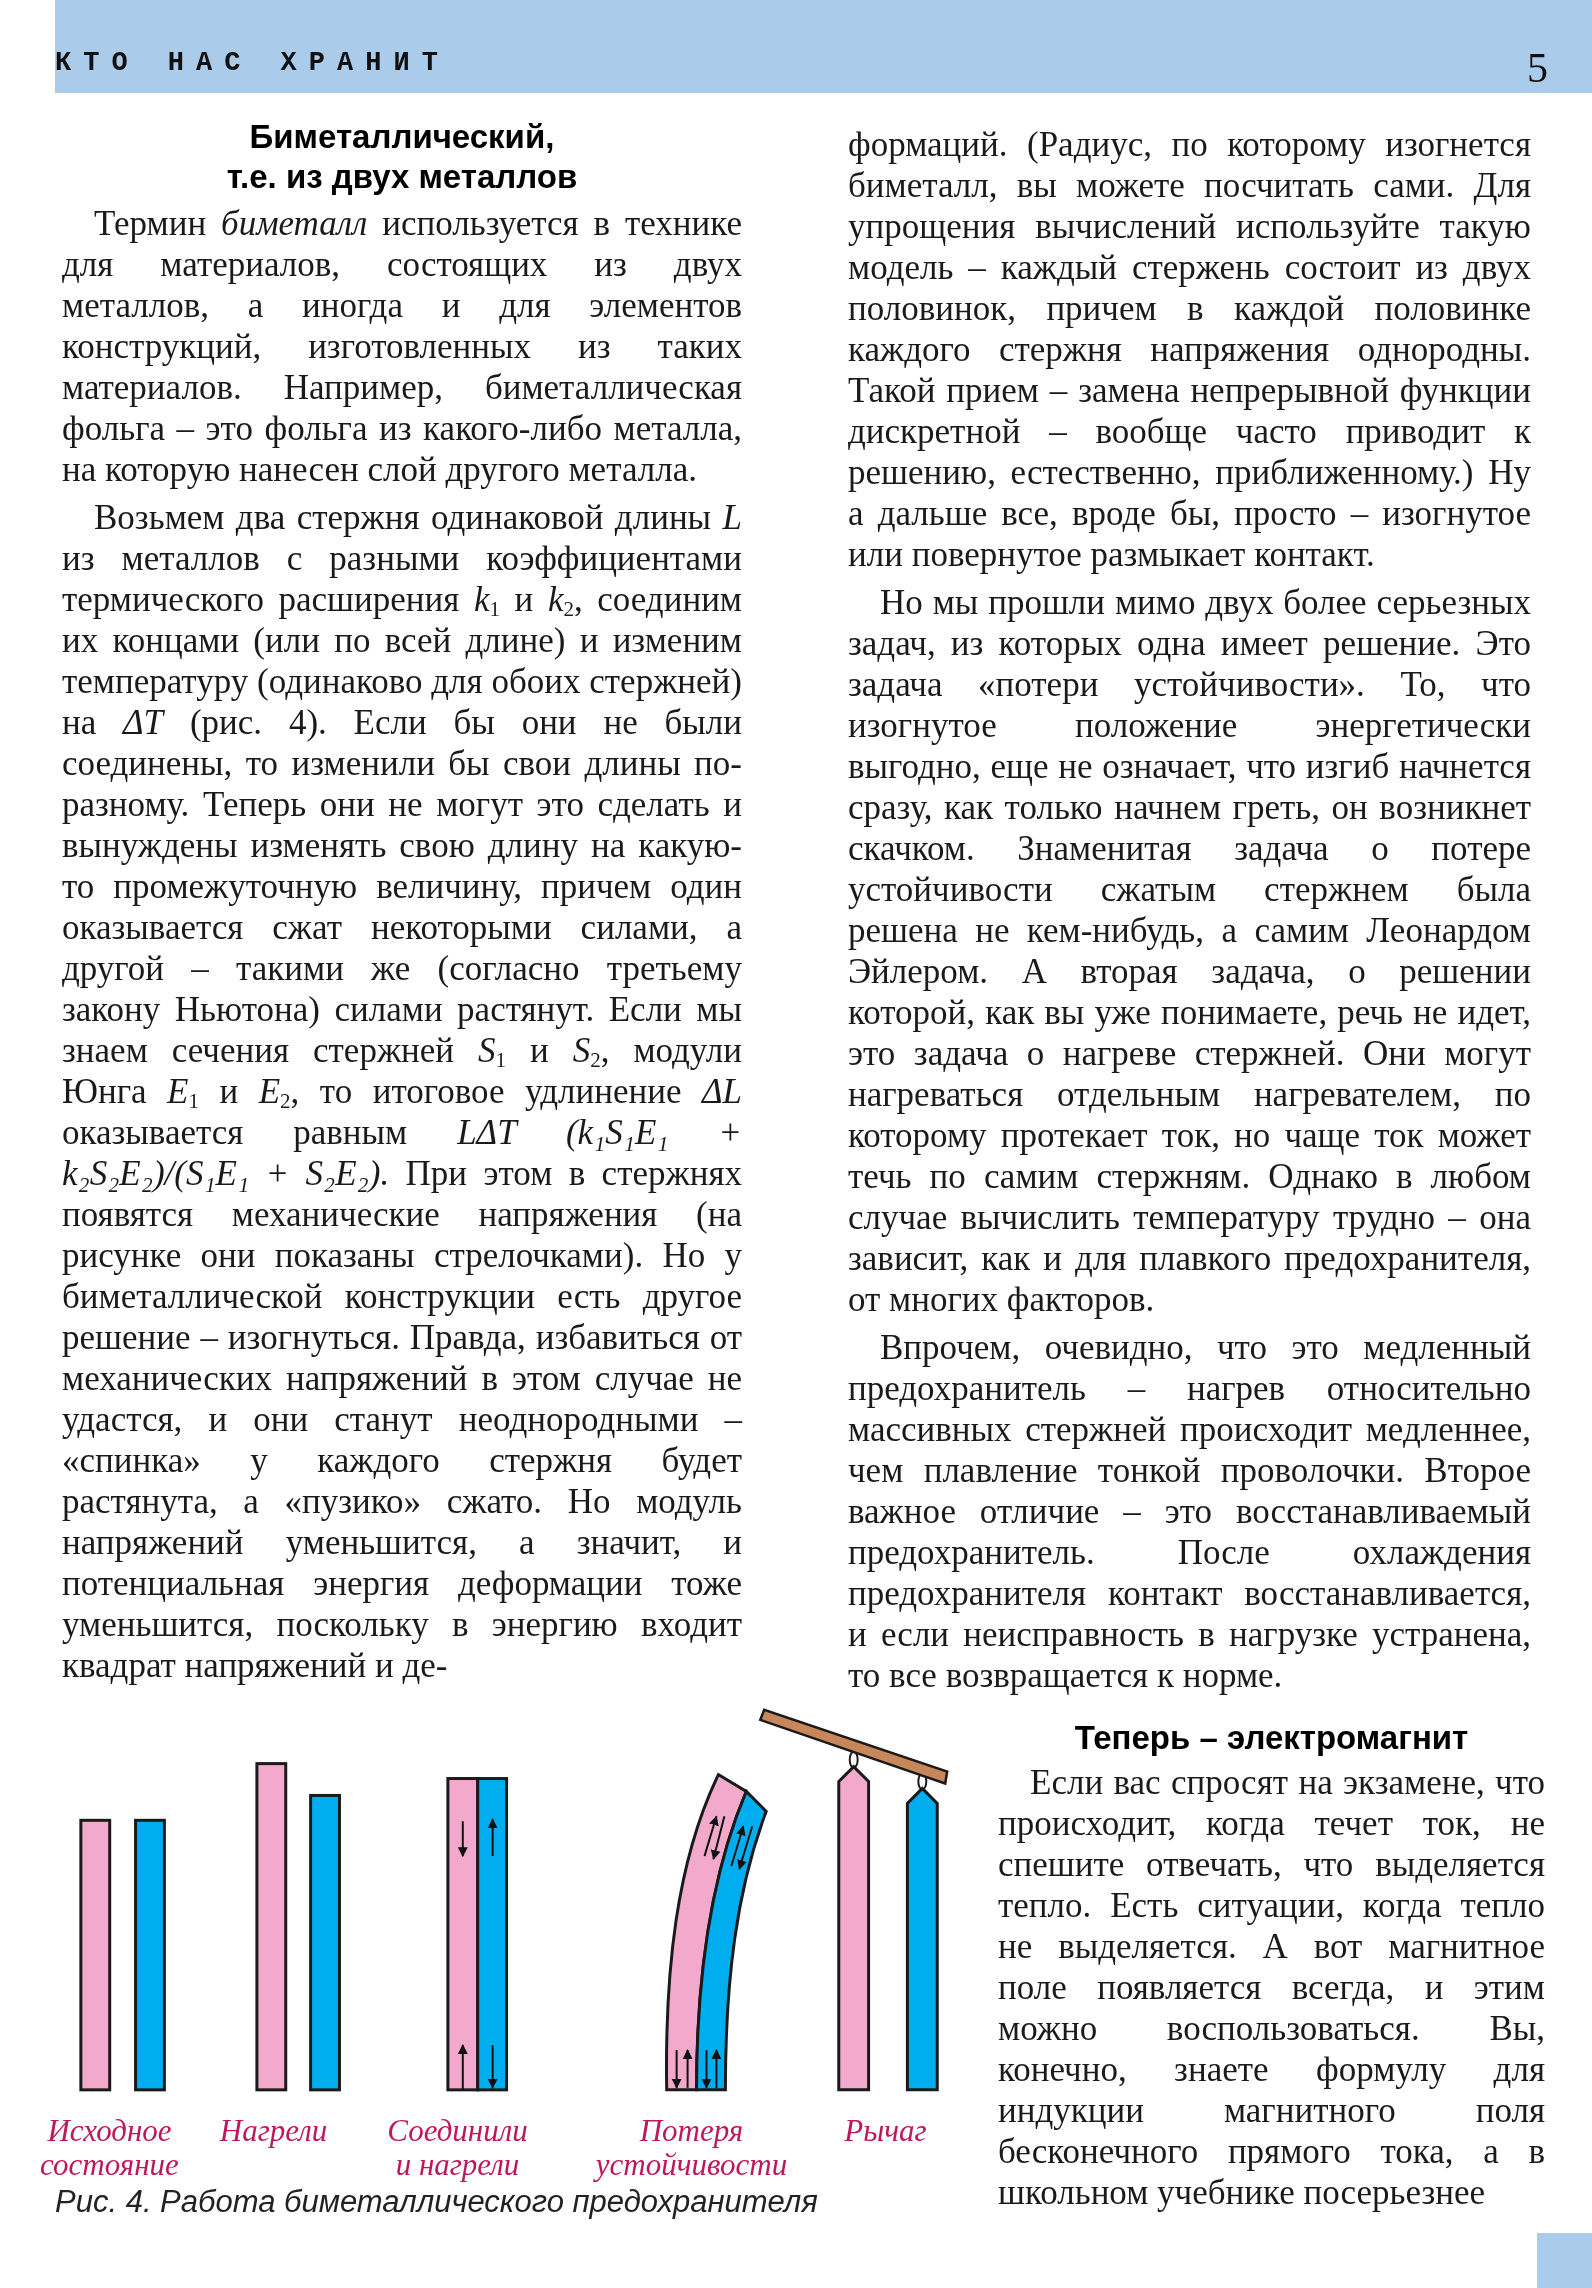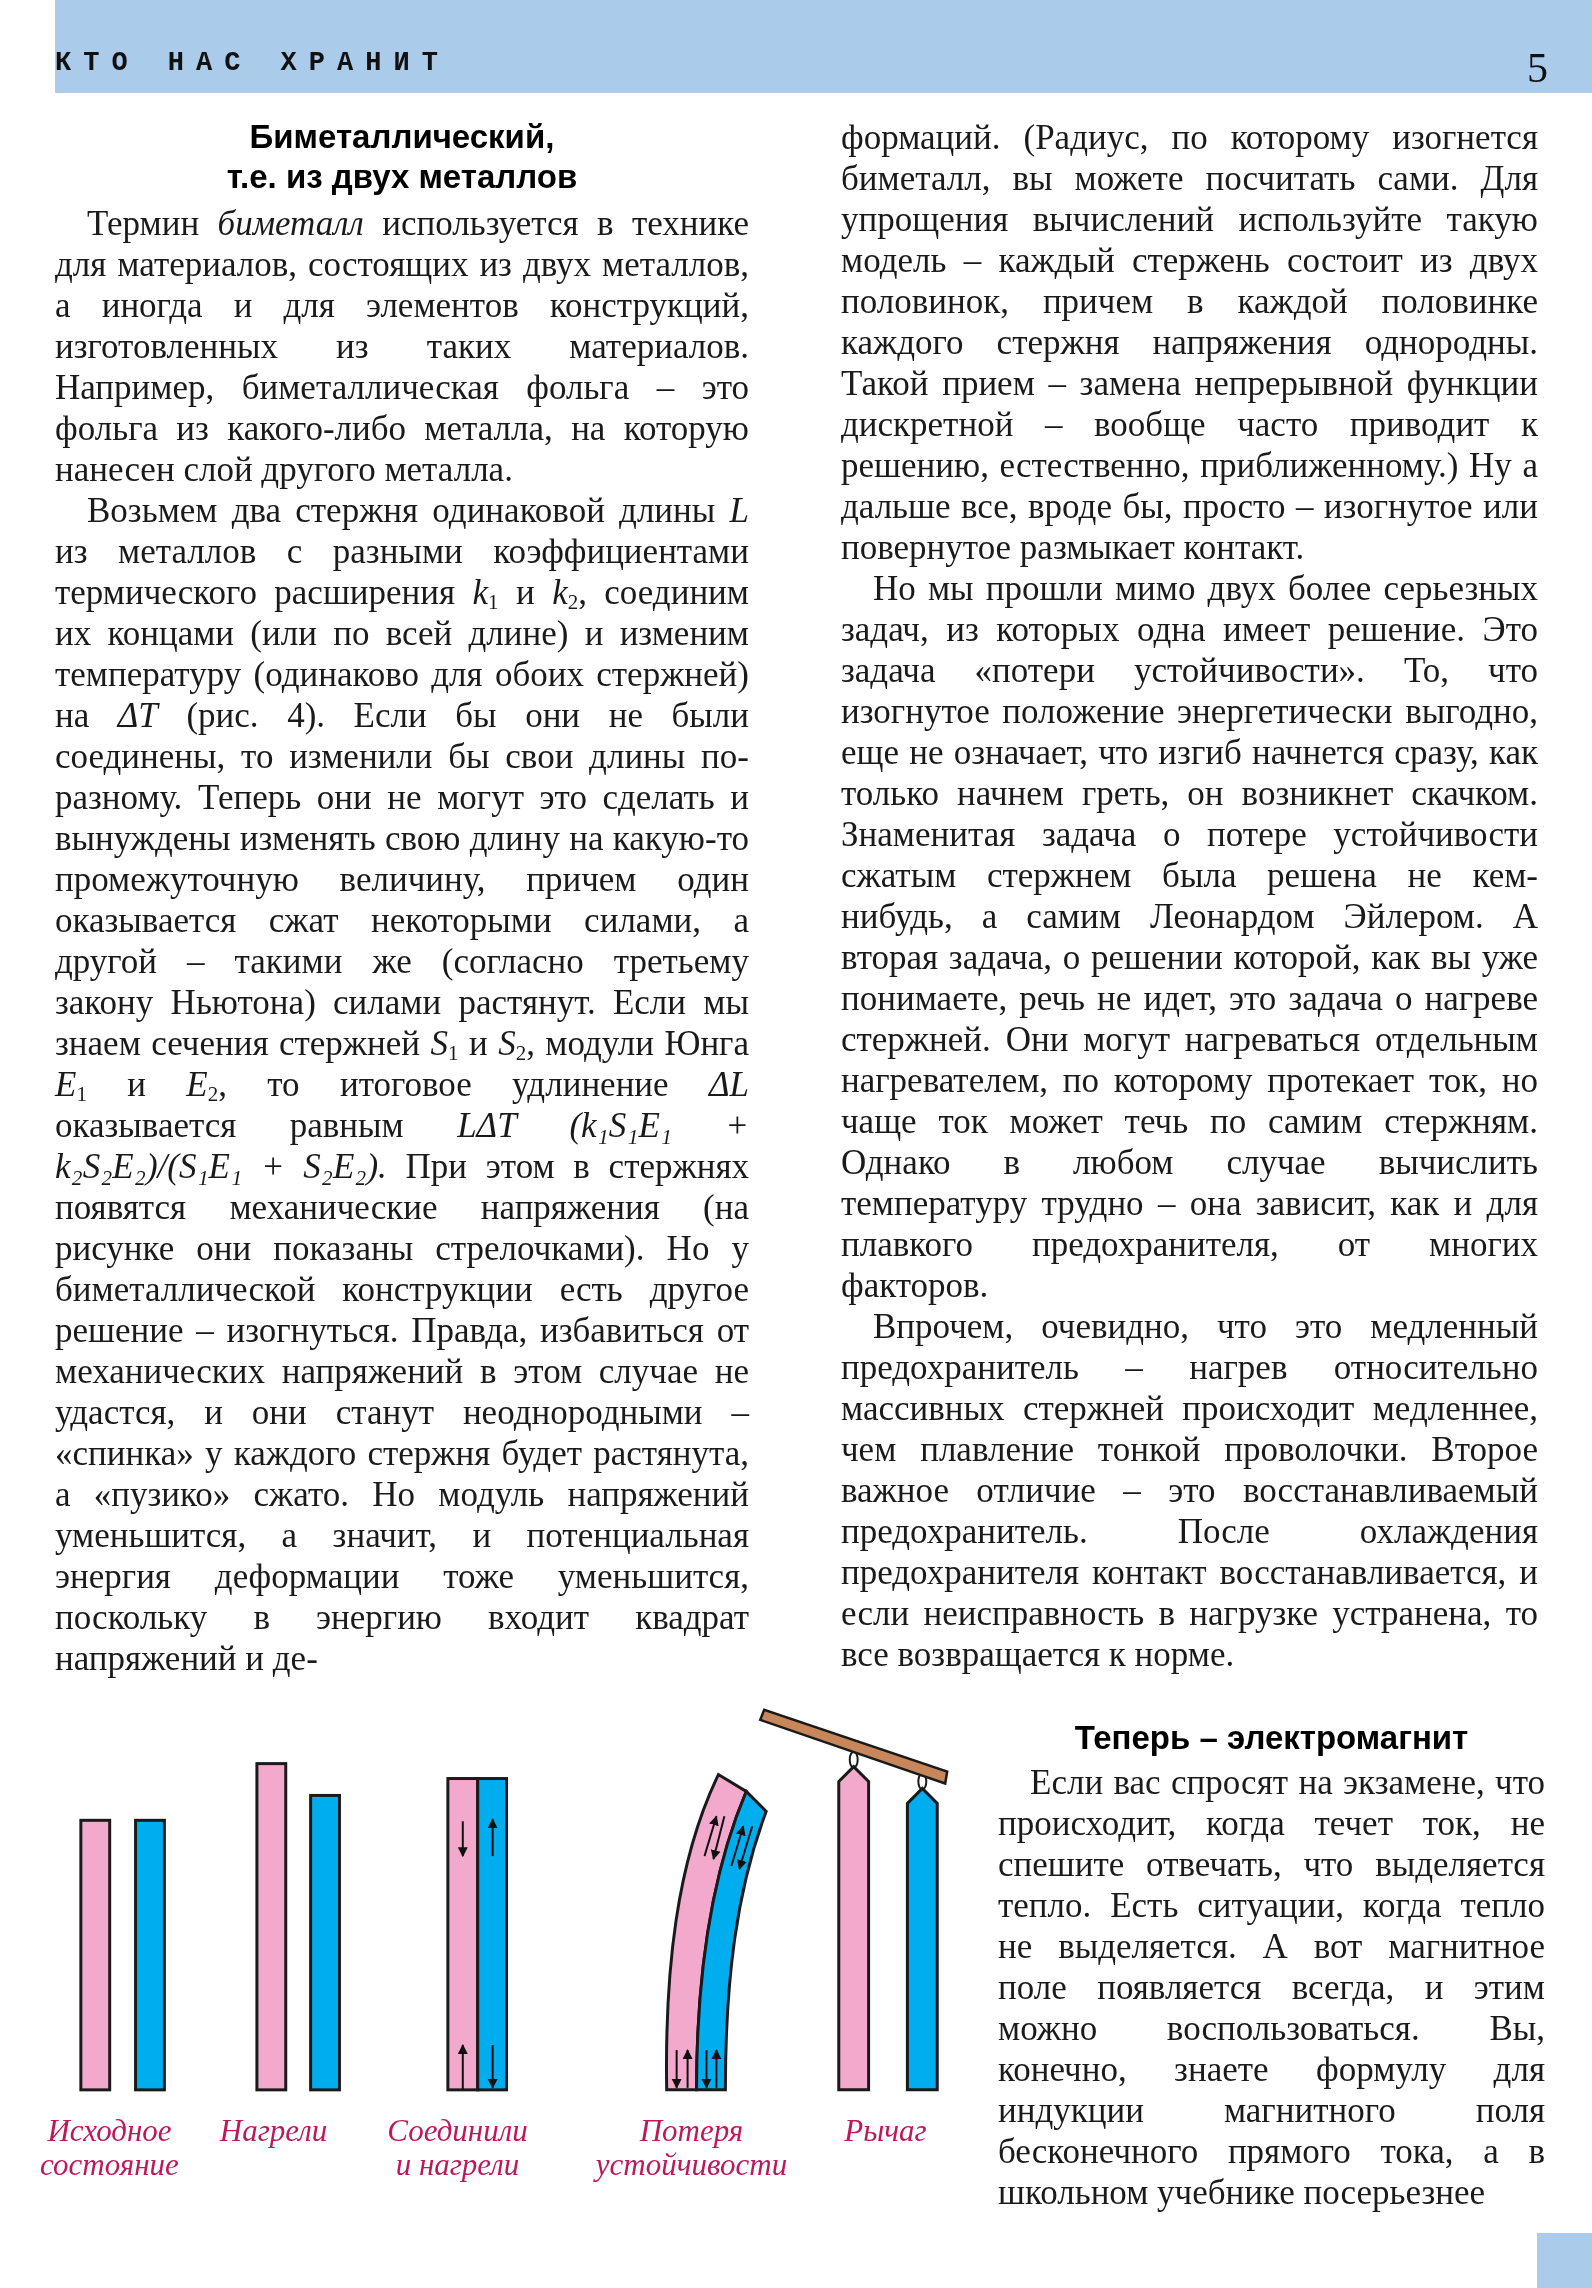--- a/index.html
+++ b/index.html
@@ -5,21 +5,21 @@
   html, body { margin:0; padding:0; background:#ffffff; }
   body { width:1592px; height:2289px; position:relative; overflow:hidden;
          font-family:"Liberation Serif","DejaVu Serif",serif; color:#1a1a1a; }
   .header-bar { position:absolute; left:55px; top:0; width:1537px; height:93px; background:#abcbea; }
   .running-title { position:absolute; left:0; width:1537px; top:48px; text-align:left;
         font-family:Liberation Mono, monospace; font-weight:bold; font-size:27px; letter-spacing:12px; color:#111; }
   .page-number { position:absolute; right:44px; top:44px; font-size:42px; font-family:"Liberation Serif",serif; color:#111; }
   .col { position:absolute; top:117px; font-size:35px; line-height:41px; text-align:justify; }
   .col-left { left:55px; width:694px; }
   .col-right { left:841px; width:697px; }
-  .col p { margin:0; text-indent:32px; }
+  .col p { margin:7px; text-indent:32px; }
   .col p.noindent { text-indent:0; }
   h2.section { font-family:"Liberation Sans","DejaVu Sans",sans-serif; font-weight:bold; font-size:33px;
         line-height:40px; text-align:center; margin:0 0 0 0; color:#000000; }
   .col-right2 { position:absolute; left:990px; top:1718px; width:547px; font-size:35px; line-height:41px; text-align:justify;margin-left:8px; }
   .col-right2 p { margin:0; text-indent:32px; }
   .col-right2 h2 { margin:0 0 4px 0; }
   i, .math { font-style:italic; }
   sub { font-size:60%; vertical-align:-0.25em; line-height:0; }
   .figure { position:absolute; left:40px; top:1692px; width:955px; height:557px; }
   .fig-label { position:absolute; font-style:italic; font-size:31px; line-height:34px; text-align:center;
@@ -97,16 +97,17 @@
   <div class="fig-label" style="left:159px;top:422px;width:149px;">
     <span>Нагрели</span></div>
   <div class="fig-label" style="left:338px;top:422px;width:159px;">
     <span>Соединили</span><br>
     <span>и нагрели</span></div>
   <div class="fig-label" style="left:552px;top:422px;width:199px;">
     <span>Потеря</span><br>
     <span>устойчивости</span></div>
   <div class="fig-label" style="left:786px;top:422px;width:119px;">
     <span>Рычаг</span></div>
+  <div class="fig-caption">Рис. 4. Работа биметаллического предохранителя</div>
 </div>
 
 <div class="corner-tab"></div>
 
 
 </body></html>

